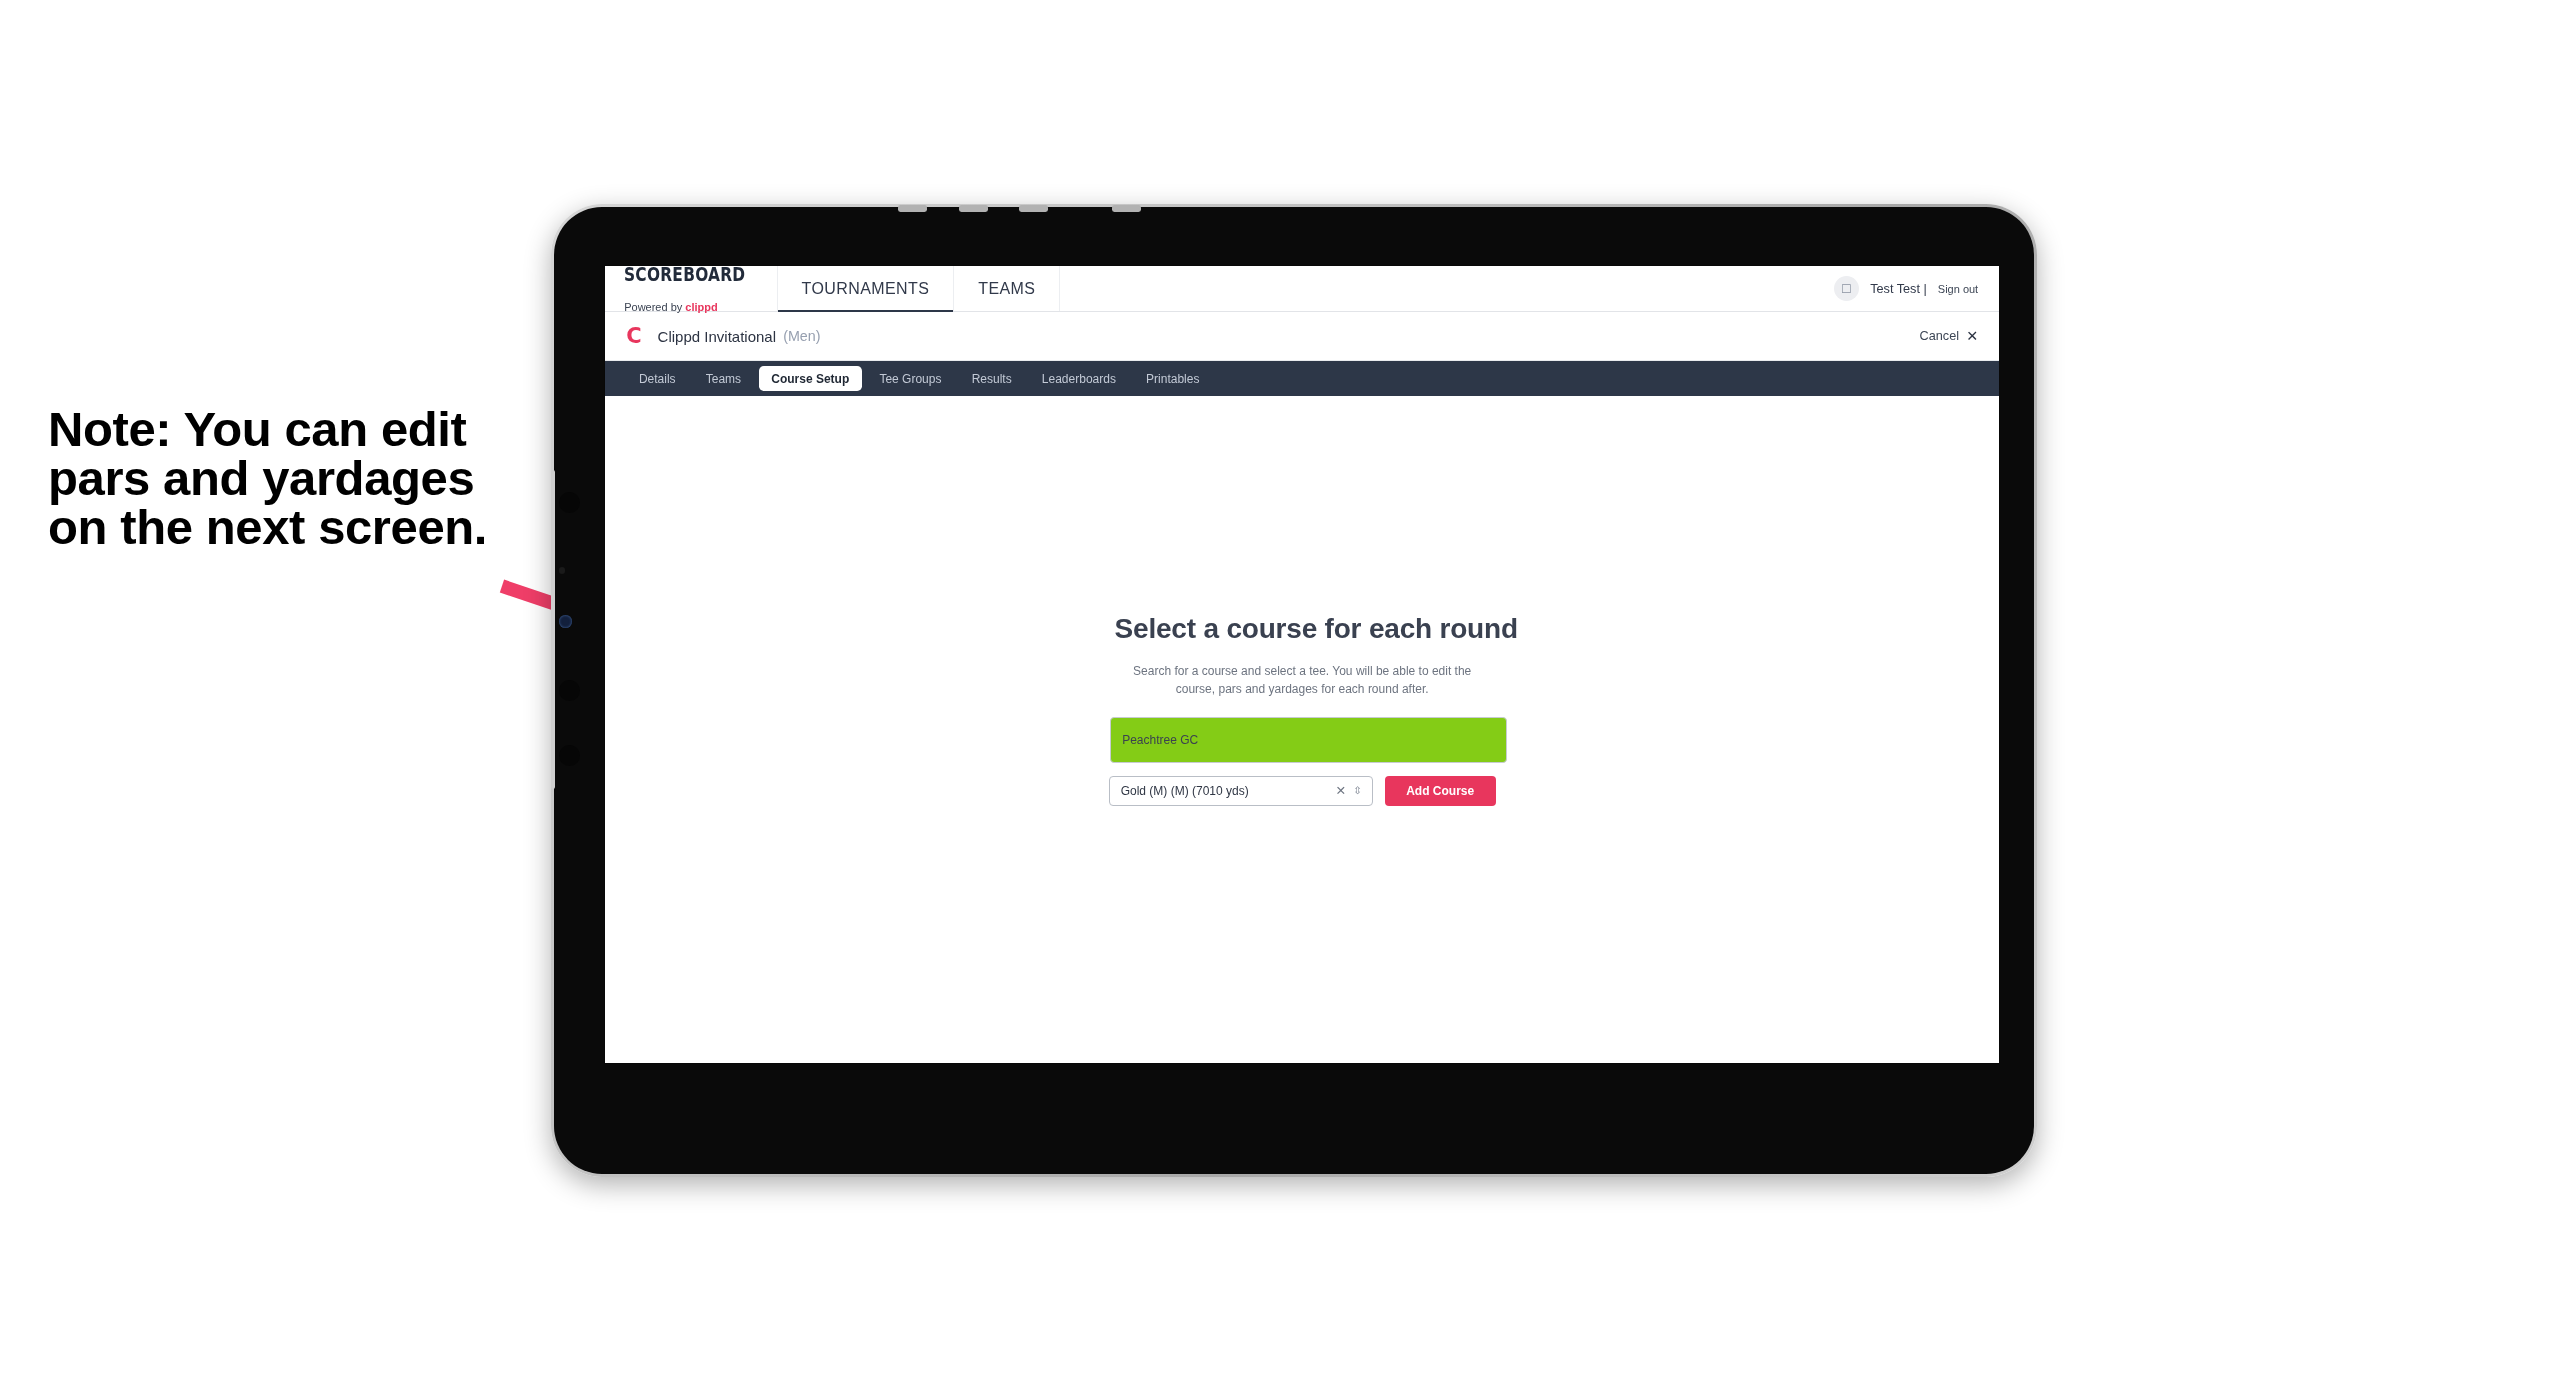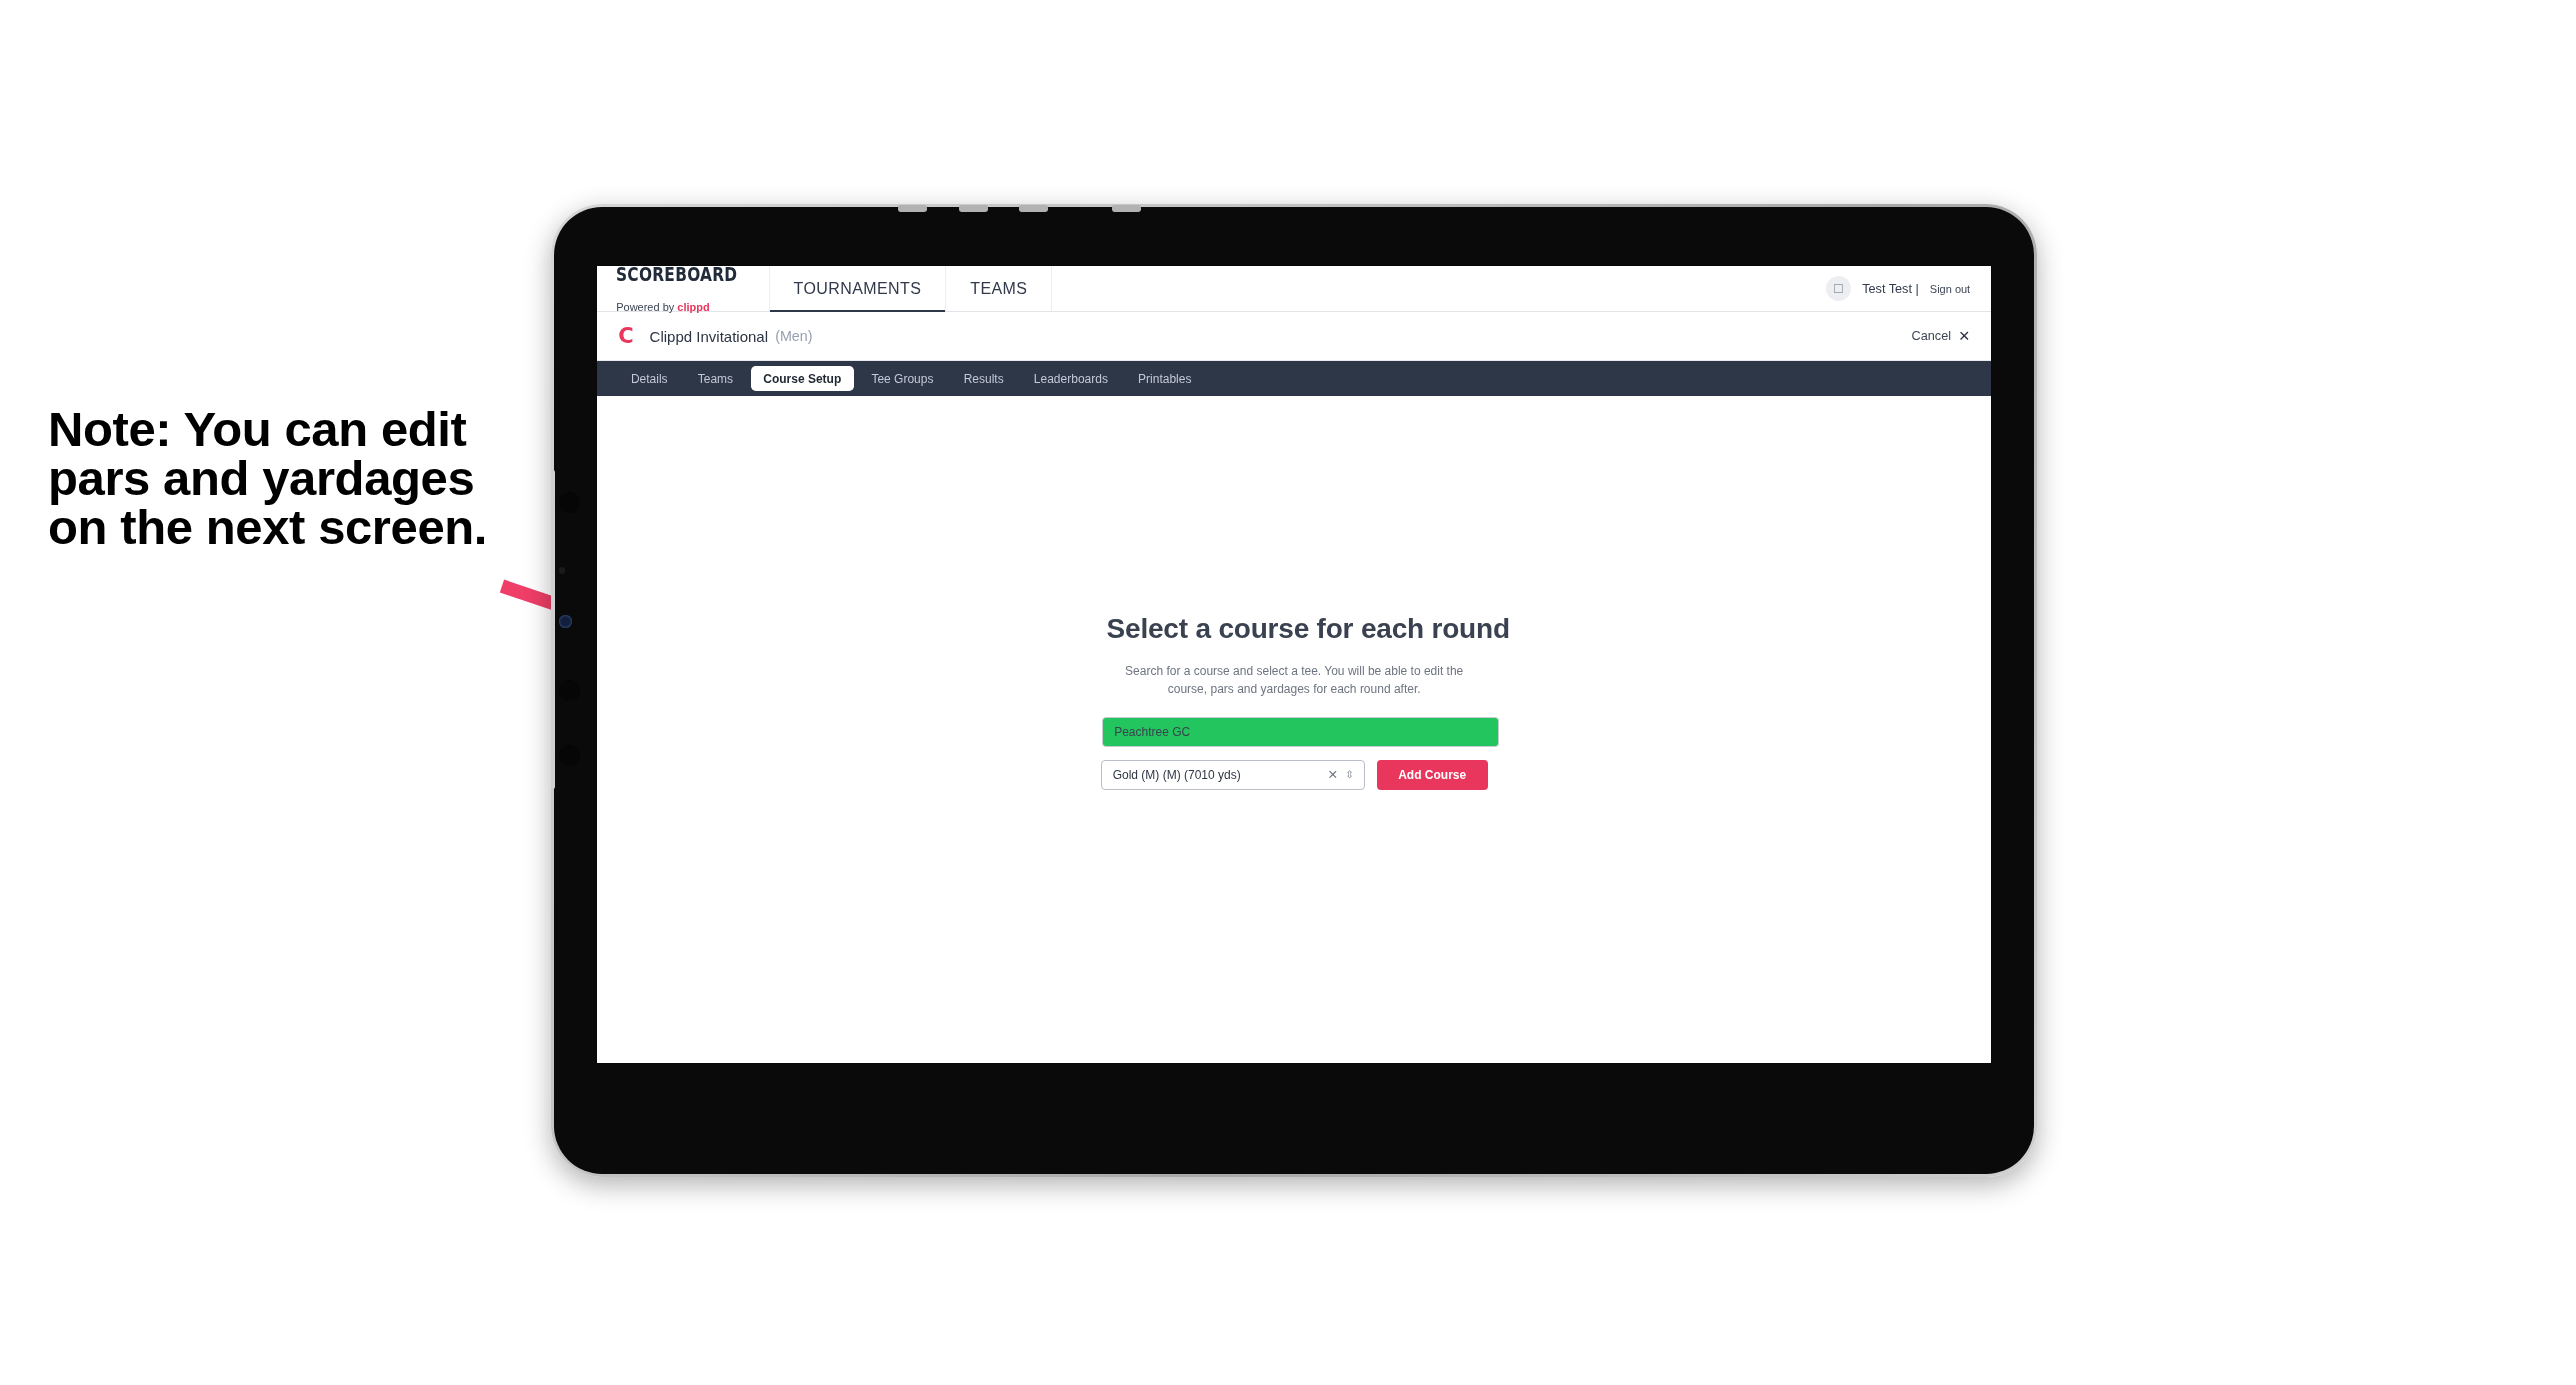--- a/index.html
+++ b/index.html
@@ -41,21 +41,21 @@
   .side-dot { position:absolute; left:4.8px; background:#060606; border-radius:50%; }
   .side-dot.d1 { top:285px; width:21px; height:21px; }
   .side-dot.d2 { top:360px; width:6.4px;  height:6.4px; background:#1a1a1a; }
   .side-dot.d3 { top:408px; width:12.7px; height:12.7px; background:#13203c; box-shadow:inset 0 0 2.4px #4a6ea8; }
   .side-dot.d4 { top:473px; width:21px; height:21px; }
   .side-dot.d5 { top:538px; width:21px; height:21px; }
   .side-rail { position:absolute; left:-3.2px; top:263px; width:4px; height:319px; background:#cfcfcf; border-radius:2.4px; }
 
   
   .screen {
-    position:absolute; left:43px; top:0px;
+    position:absolute; left:51px; top:0px;
     width:1394px; height:797px;
     top:59px;
     background:#ffffff; overflow:hidden;
     box-shadow:0 0 0 0.8px rgba(0,0,0,0.25);
   }
 
   
   .topnav { height:46px; background:#ffffff; display:flex; align-items:stretch; border-bottom:0.8px solid #e2e4e8; position:relative; }
   .brand { display:flex; flex-direction:column; justify-content:center; padding:0 17.5px 0 19px; border-right:0.8px solid #eceef1; }
   .brand-name {
@@ -99,22 +99,22 @@
 
   
   .content { height:calc(797px - 46px - 49px - 35px); background:#ffffff; position:relative; }
   .center-block {
     position:absolute; left:0; right:0; top:217px;
     display:flex; flex-direction:column; align-items:center;
   }
   .h-title { font-size:28px; color:#3a4150; font-weight:700; letter-spacing:-0.2px;margin-left:28px; }
   .h-sub { font-size:12px; color:#6d7480; line-height:1.55; text-align:center; max-width:374px; margin-top:16.7px; }
   .search-input {
-    margin-top:17.5px; width:397px; height:30px;
-    border:0.8px solid #c7cbd2; border-radius:4px; background:#22c55e;
+    margin-top:17.5px; width:397px; height:46px;
+    border:0.8px solid #c7cbd2; border-radius:4px; background:#84cc16;
     display:flex; align-items:center; padding:0 11px;
     font-size:12px; color:#3b4250; cursor:text;margin-left:13px;
   }
   .tee-row { margin-top:13.5px; display:flex; align-items:center; gap:12px; }
   .tee-select {
     width:264px; height:30px;
     border:0.8px solid #b9bec6; border-radius:4px; background:#fff;
     display:flex; align-items:center; padding:0 9.6px 0 11px;
     font-size:12px; color:#2f3644; cursor:pointer;
   }

